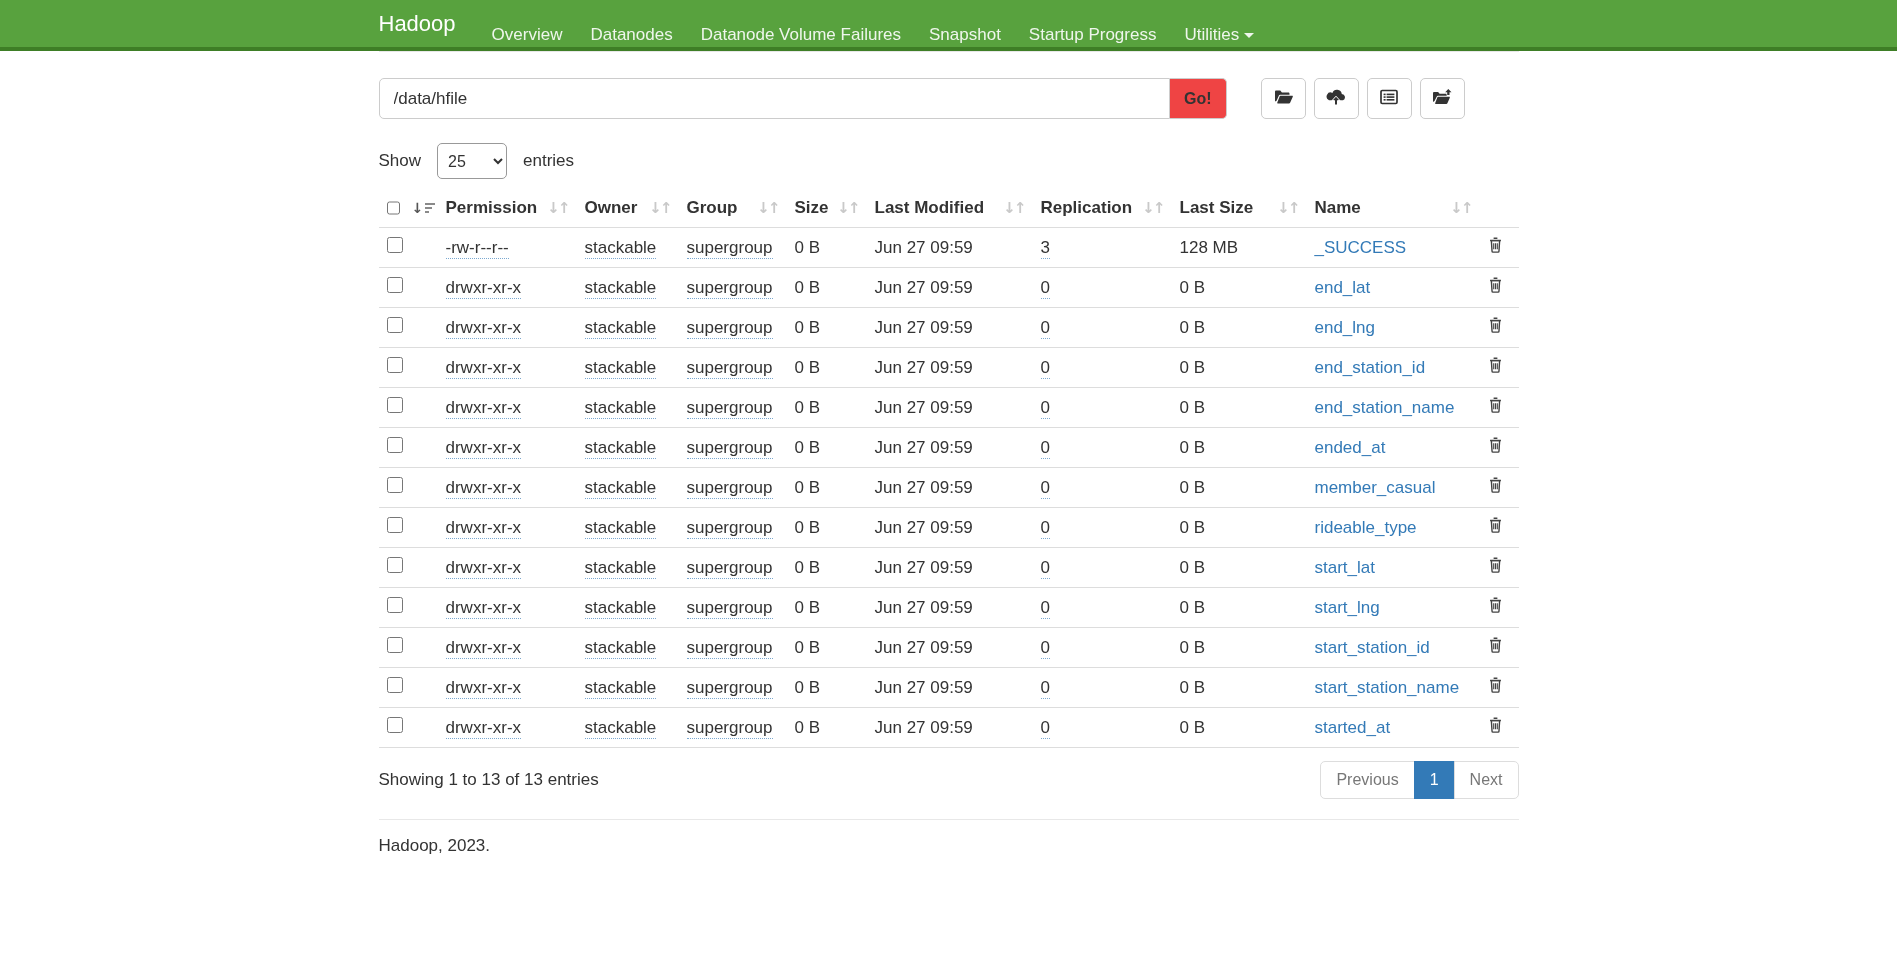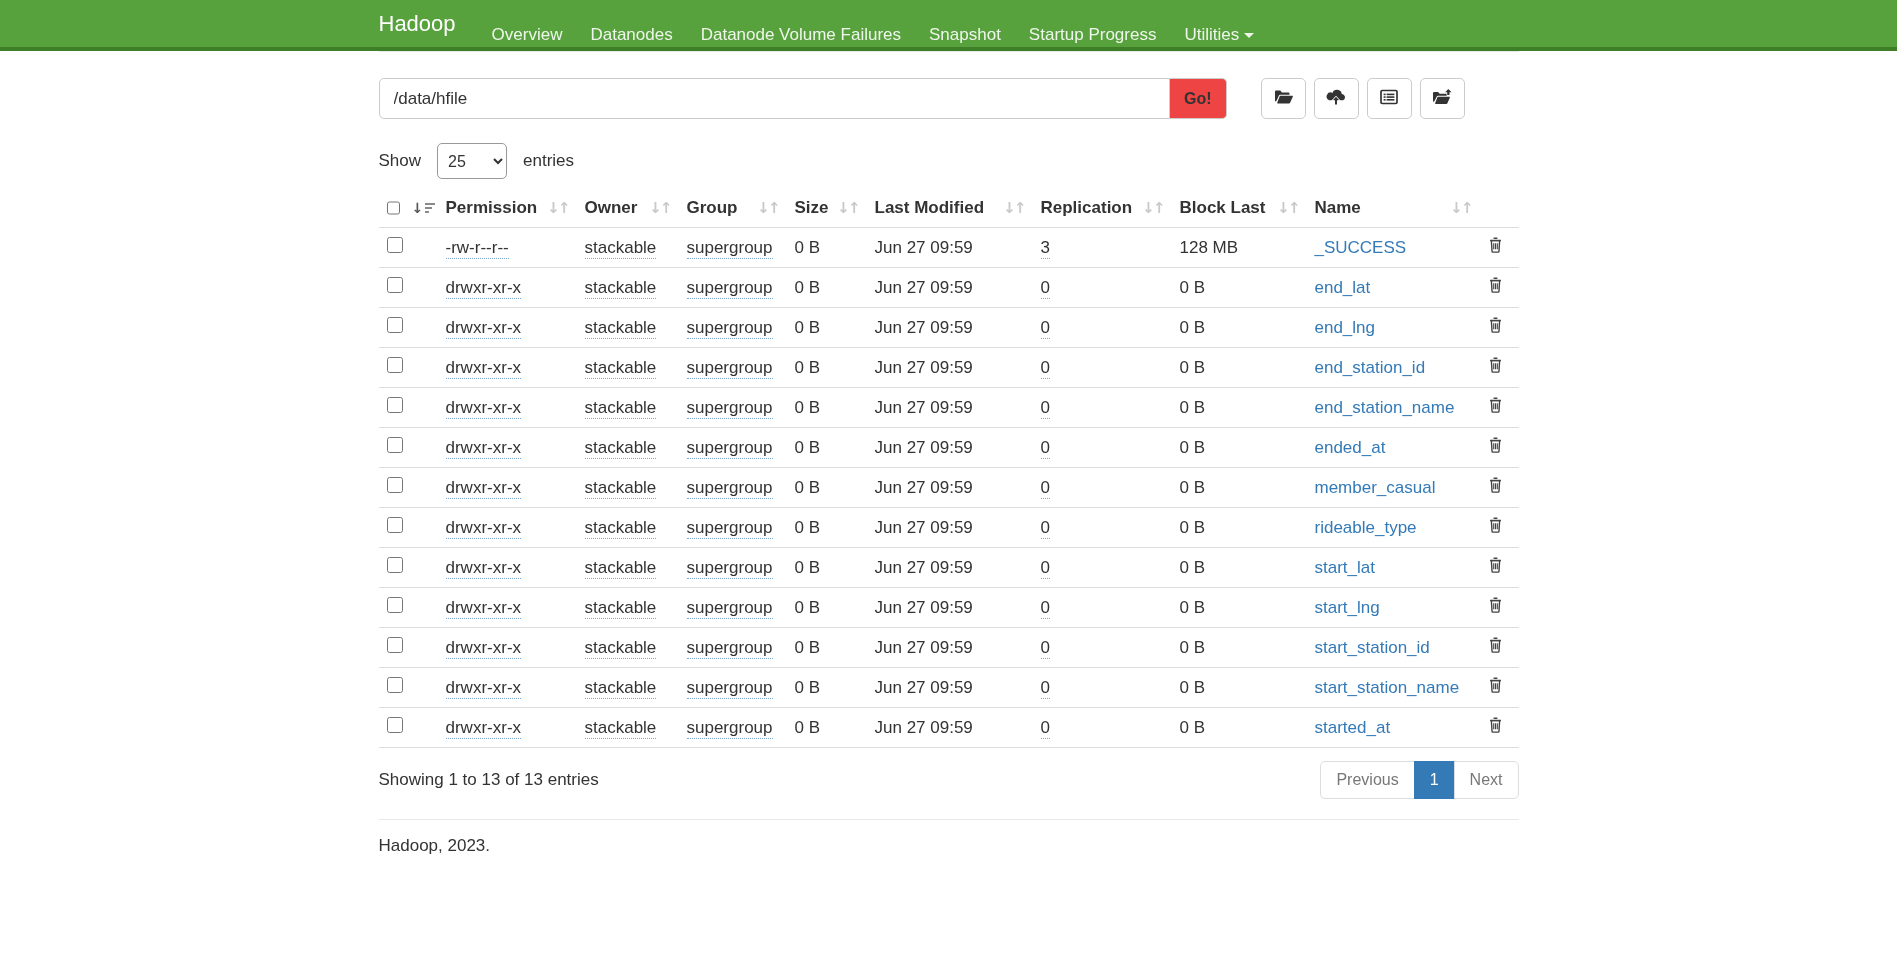--- a/index.html
+++ b/index.html
@@ -267,21 +267,21 @@
             </span>
           </th>
         <th>
             <span class="th-inner">
               <span>Replication</span>
               <span class="sort">↓↑</span>
             </span>
           </th>
         <th>
             <span class="th-inner">
-              <span>Block Last</span>
+              <span>Last Size</span>
               <span class="sort">↓↑</span>
             </span>
           </th>
         <th>
             <span class="th-inner">
               <span>Name</span>
               <span class="sort">↓↑</span>
             </span>
           </th>
         <th></th>

